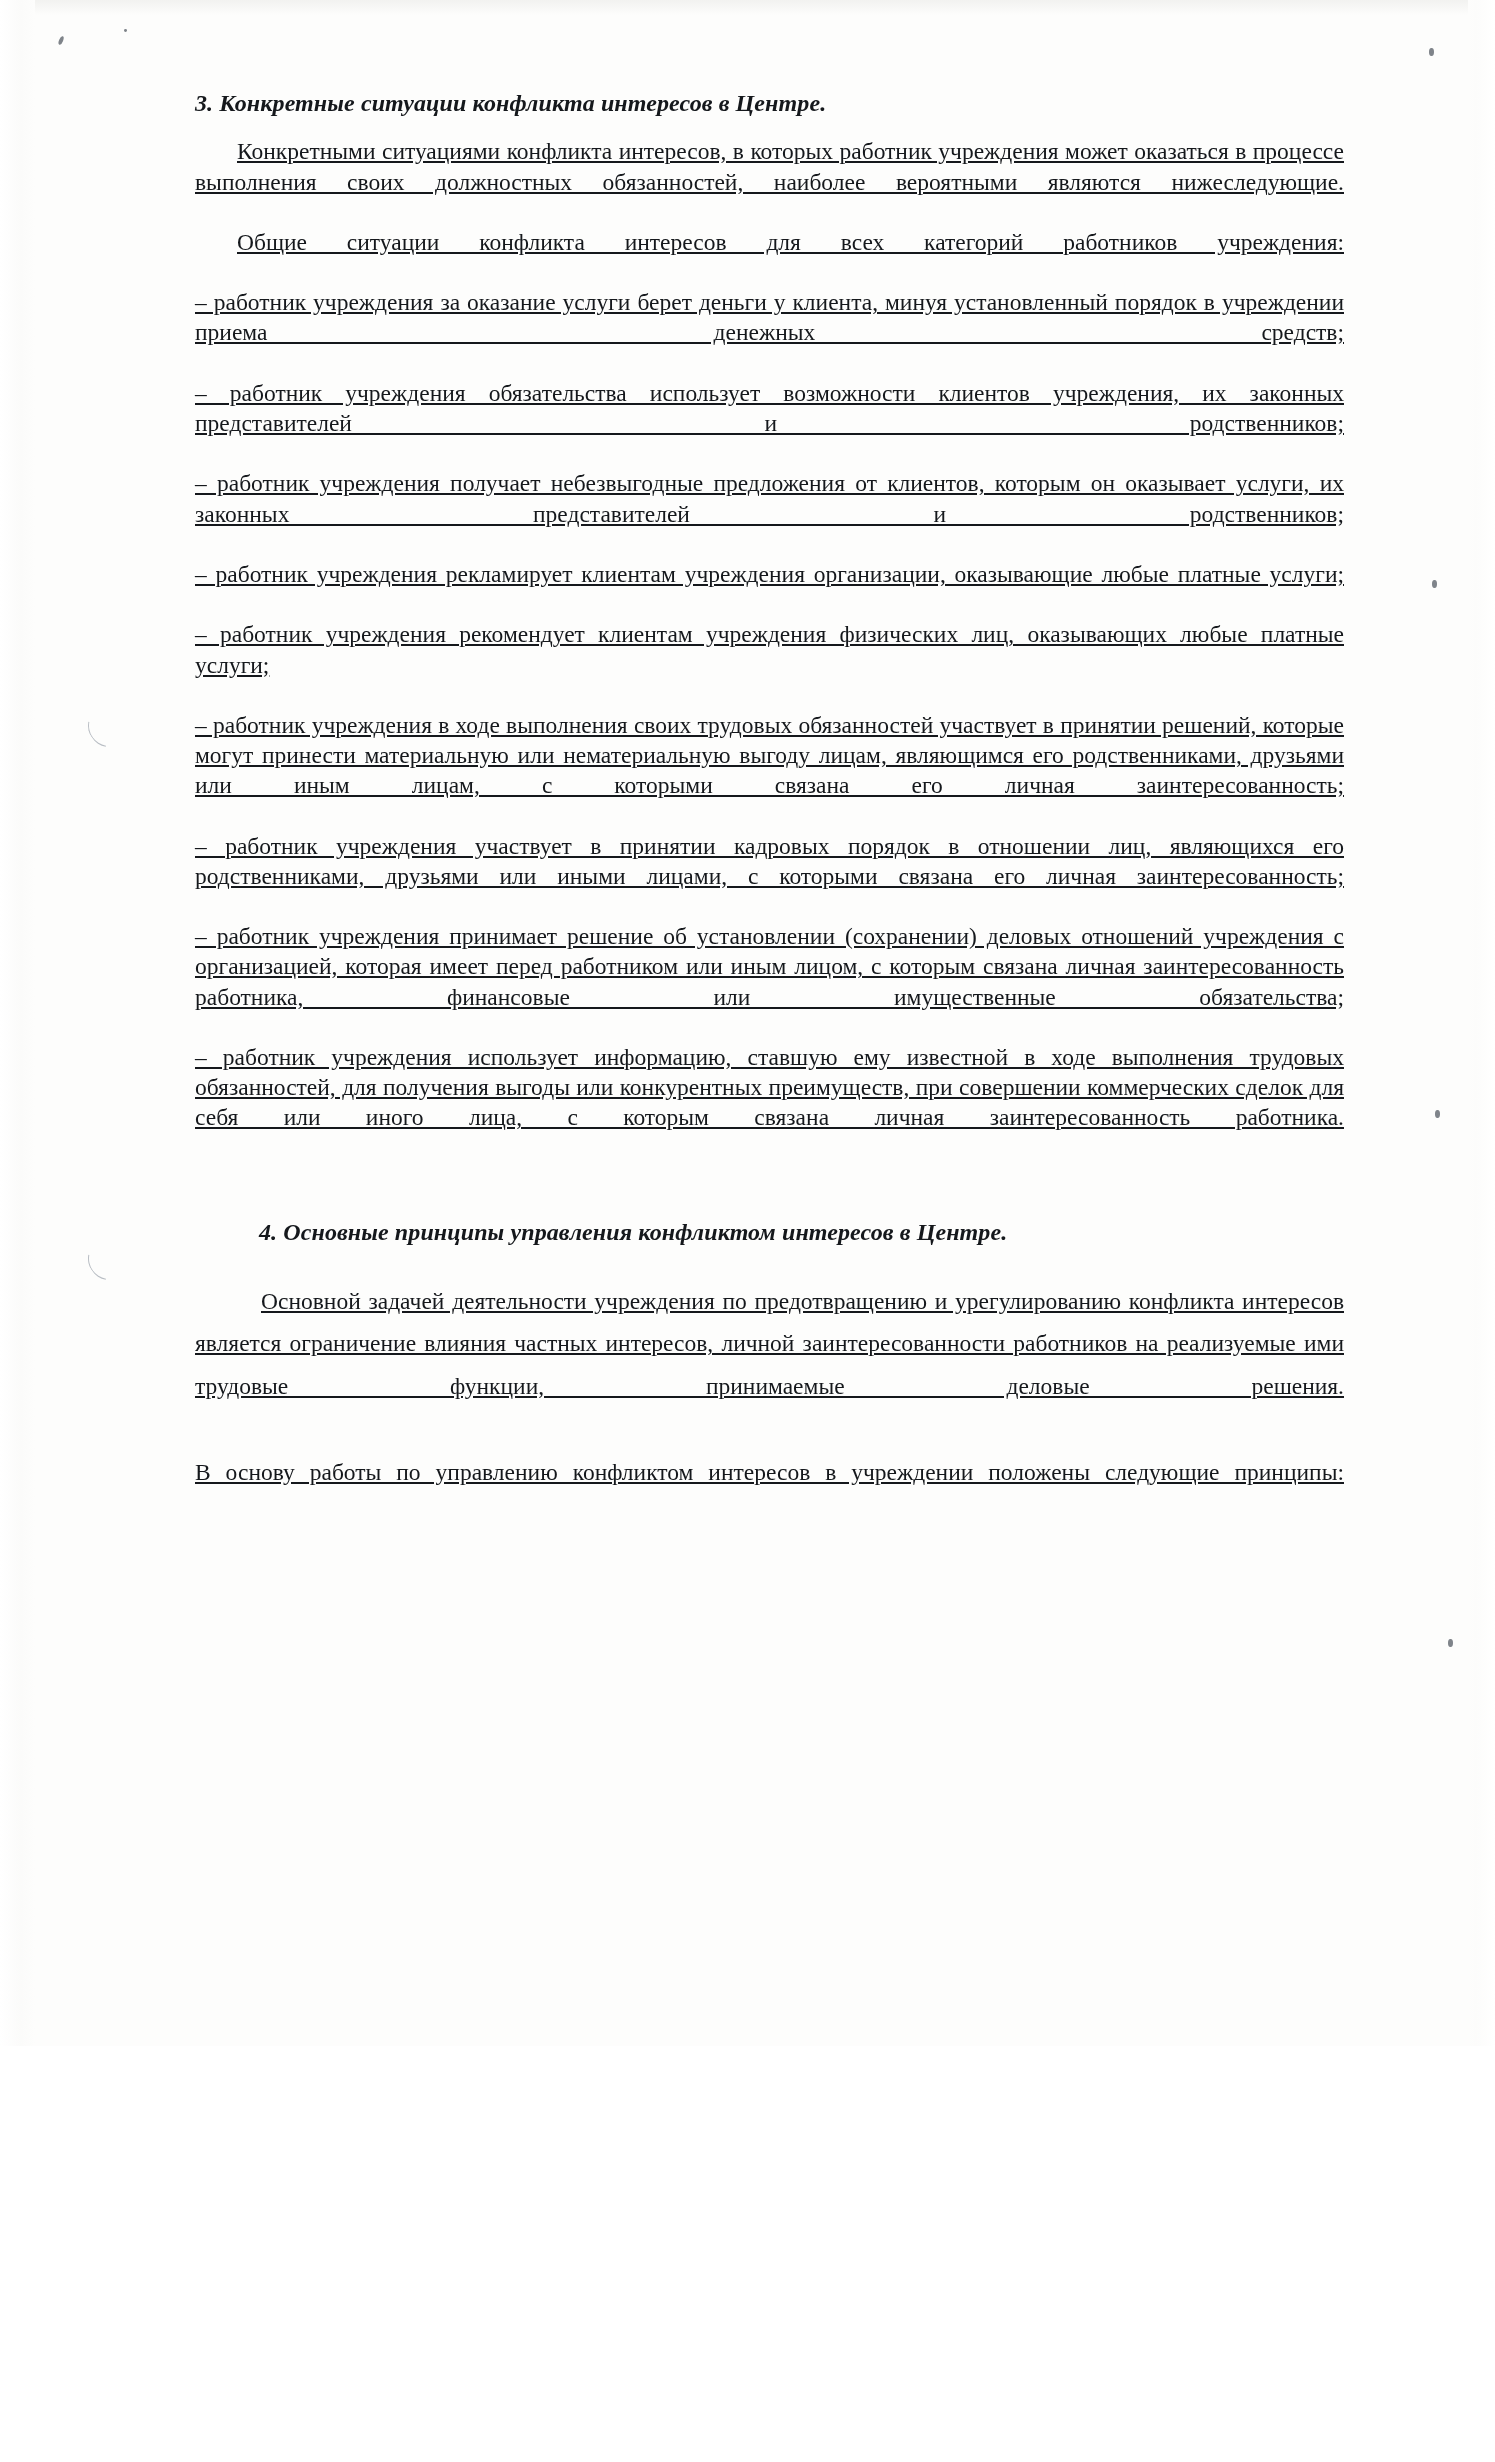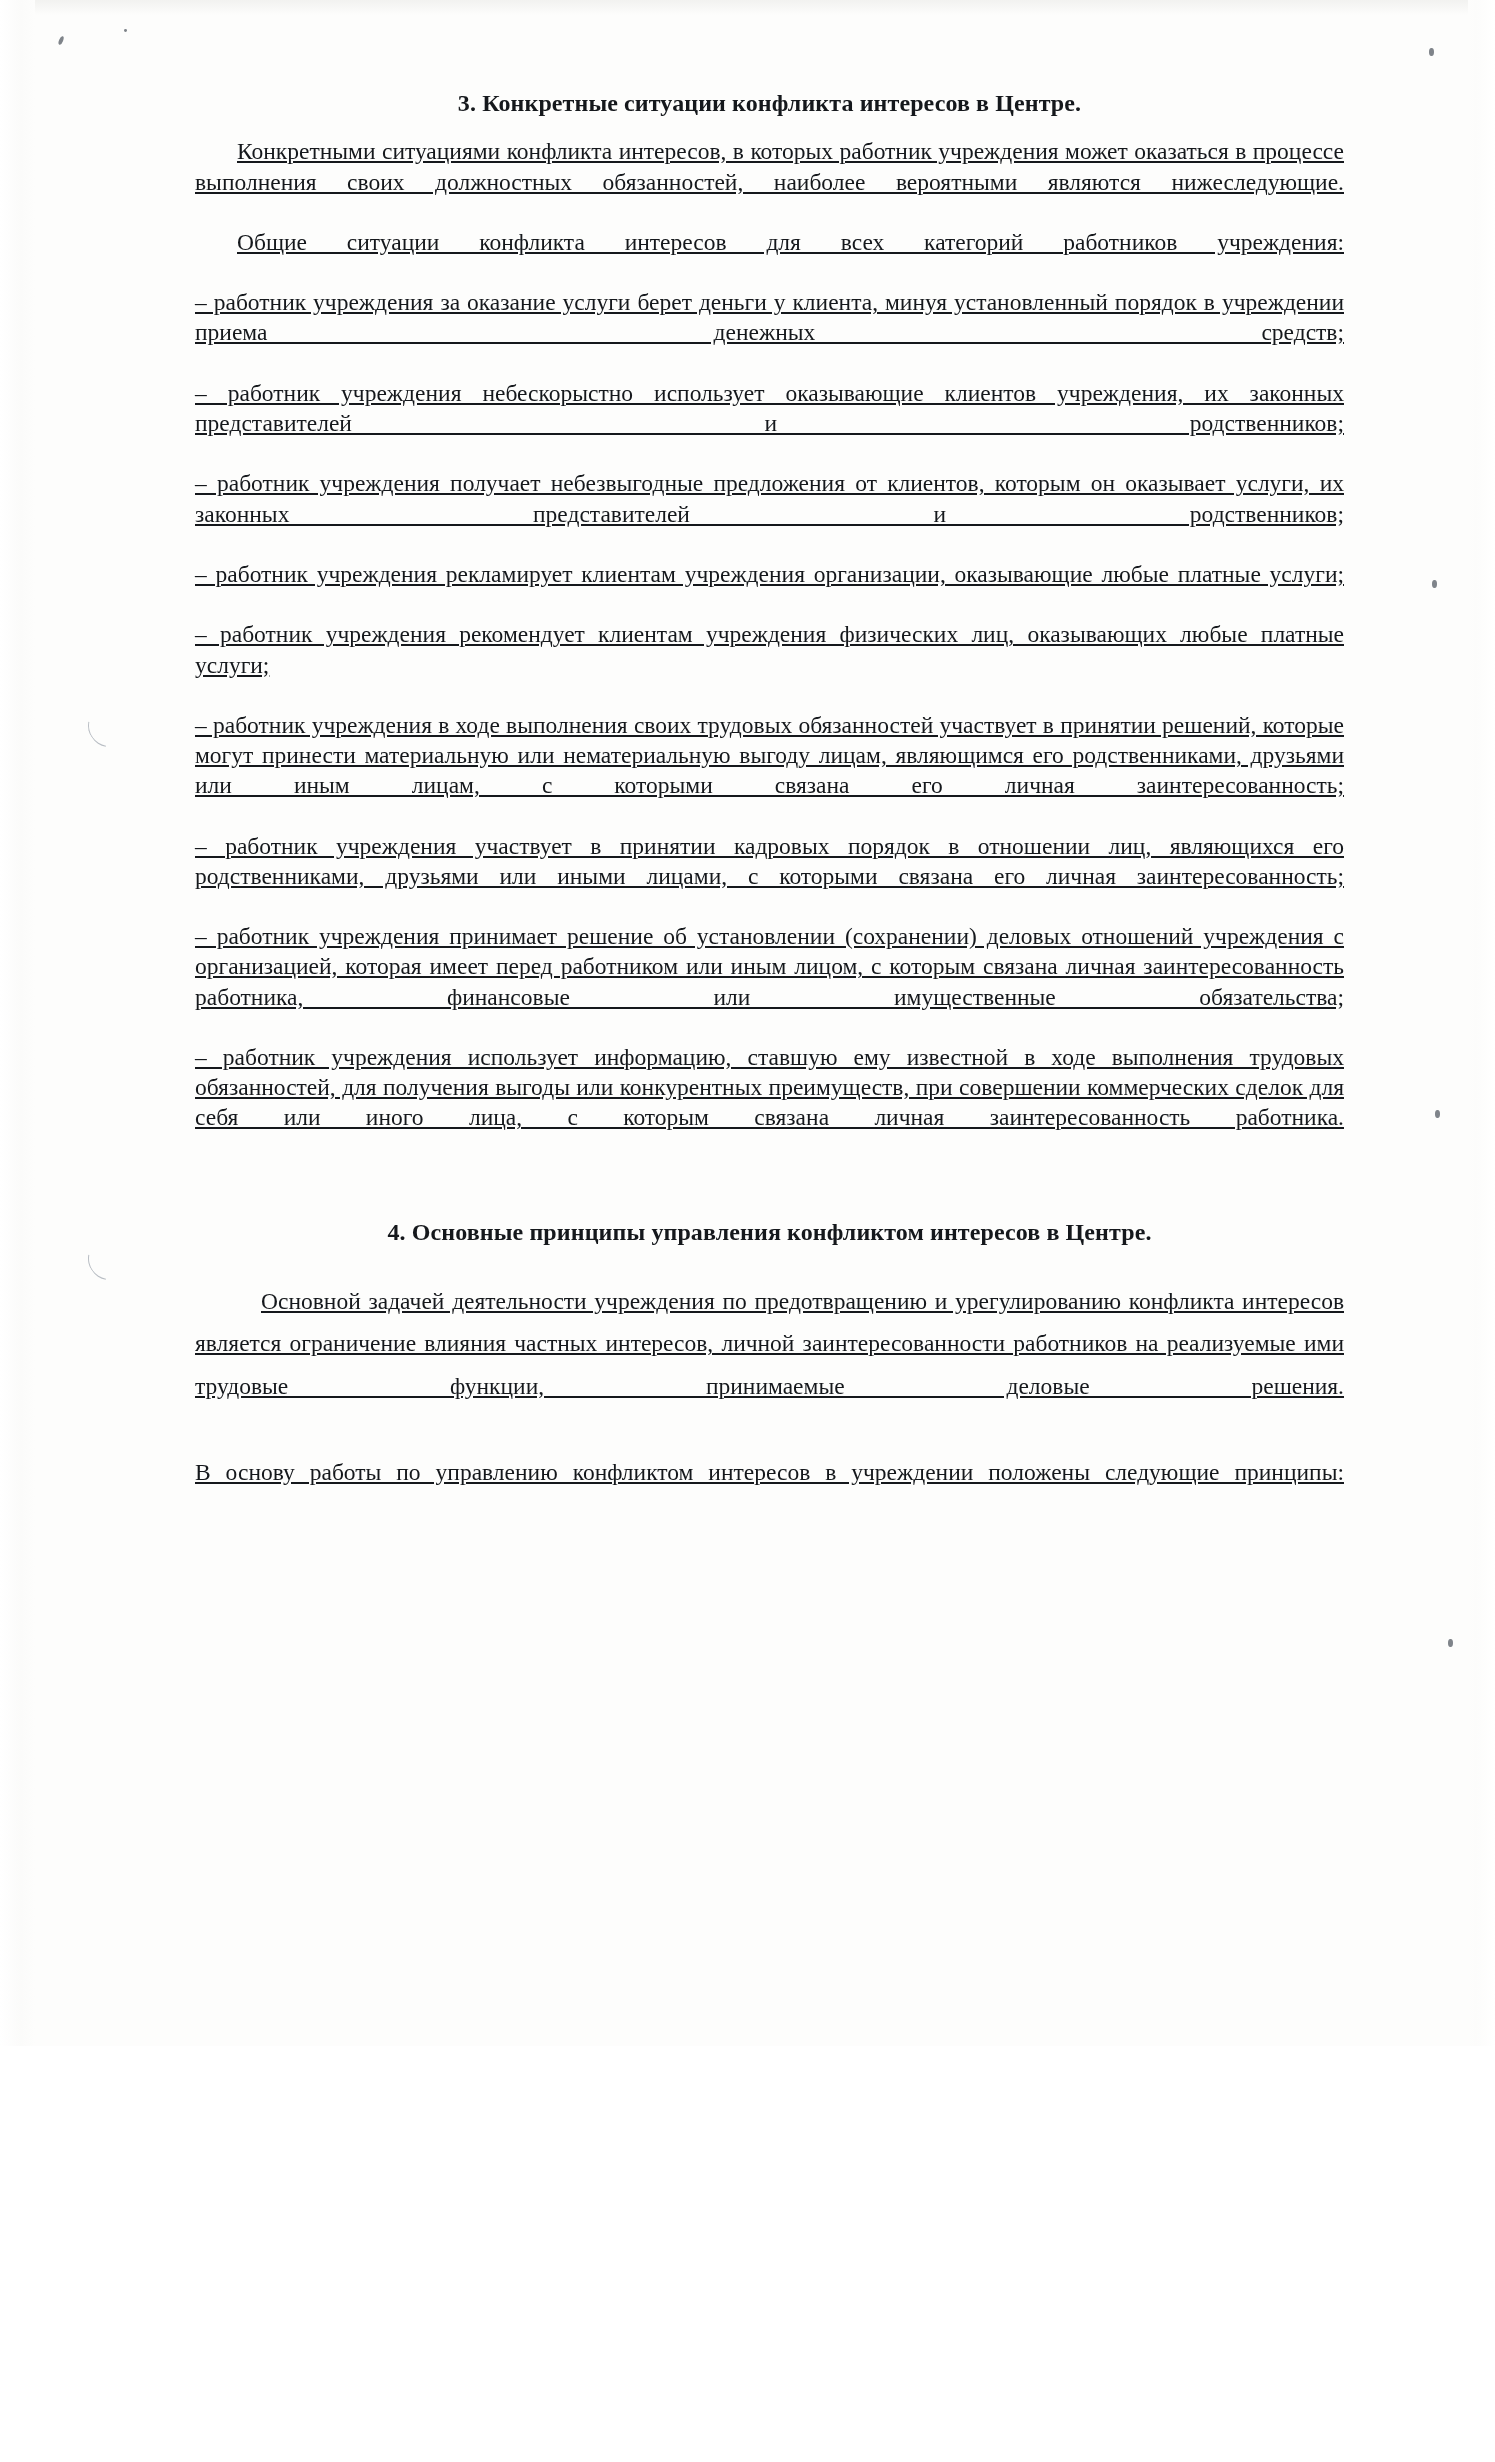--- a/index.html
+++ b/index.html
@@ -84,24 +84,25 @@
   .content {
     position: absolute;
     left: 195px;
     top: 88px;
     width: 1149px;
   }
 
   h2.heading {
     font-size: 24px;
     font-weight: bold;
-    text-align: center;
+    text-align: left;
     margin: 0 0 17.6px 0;
     letter-spacing: 0.1px;
     line-height: 1.28;
+    font-style: italic;
   }
   h2.heading.second {
     margin-top: 50px;
     margin-bottom: 8px;
     line-height: 1.62;
     padding: 0 64px;
   }
 
   p.para {
     font-size: 23.5px;
@@ -155,21 +156,21 @@
 
   <div class="content">
 
     <h2 class="heading">3. Конкретные ситуации конфликта интересов в Центре.</h2>
 
     <p class="para indent">Конкретными ситуациями конфликта интересов, в которых работник учреждения может оказаться в процессе выполнения своих должностных обязанностей, наиболее вероятными являются нижеследующие.</p>
 
     <p class="para indent">Общие ситуации конфликта интересов для всех категорий работников учреждения:</p>
 
     <p class="para dash">– работник учреждения за оказание услуги берет деньги у клиента, минуя установленный порядок в учреждении приема денежных средств;</p>
-    <p class="para dash">– работник учреждения небескорыстно использует оказывающие клиентов учреждения, их законных представителей и родственников;</p>
+    <p class="para dash">– работник учреждения обязательства использует возможности клиентов учреждения, их законных представителей и родственников;</p>
     <p class="para dash">– работник учреждения получает небезвыгодные предложения от клиентов, которым он оказывает услуги, их законных представителей и родственников;</p>
     <p class="para dash">– работник учреждения рекламирует клиентам учреждения организации, оказывающие любые платные услуги;</p>
     <p class="para dash">– работник учреждения рекомендует клиентам учреждения физических лиц, оказывающих любые платные услуги;</p>
     <p class="para dash">– работник учреждения в ходе выполнения своих трудовых обязанностей участвует в принятии решений, которые могут принести материальную или нематериальную выгоду лицам, являющимся его родственниками, друзьями или иным лицам, с которыми связана его личная заинтересованность;</p>
     <p class="para dash">– работник учреждения участвует в принятии кадровых порядок в отношении лиц, являющихся его родственниками, друзьями или иными лицами, с которыми связана его личная заинтересованность;</p>
     <p class="para dash">– работник учреждения принимает решение об установлении (сохранении) деловых отношений учреждения с организацией, которая имеет перед работником или иным лицом, с которым связана личная заинтересованность работника, финансовые или имущественные обязательства;</p>
     <p class="para dash">– работник учреждения использует информацию, ставшую ему известной в ходе выполнения трудовых обязанностей, для получения выгоды или конкурентных преимуществ, при совершении коммерческих сделок для себя или иного лица, с которым связана личная заинтересованность работника.</p>
 
     <h2 class="heading second">4. Основные принципы управления конфликтом интересов в Центре.</h2>
 

